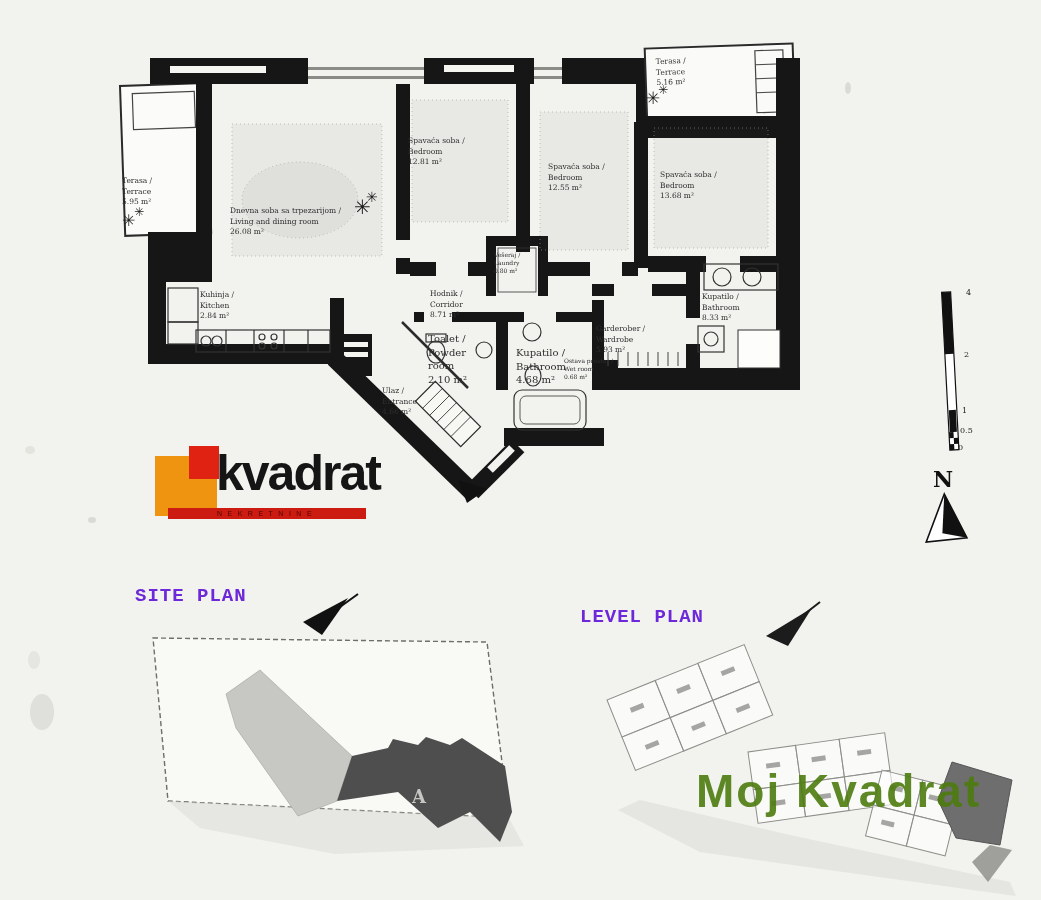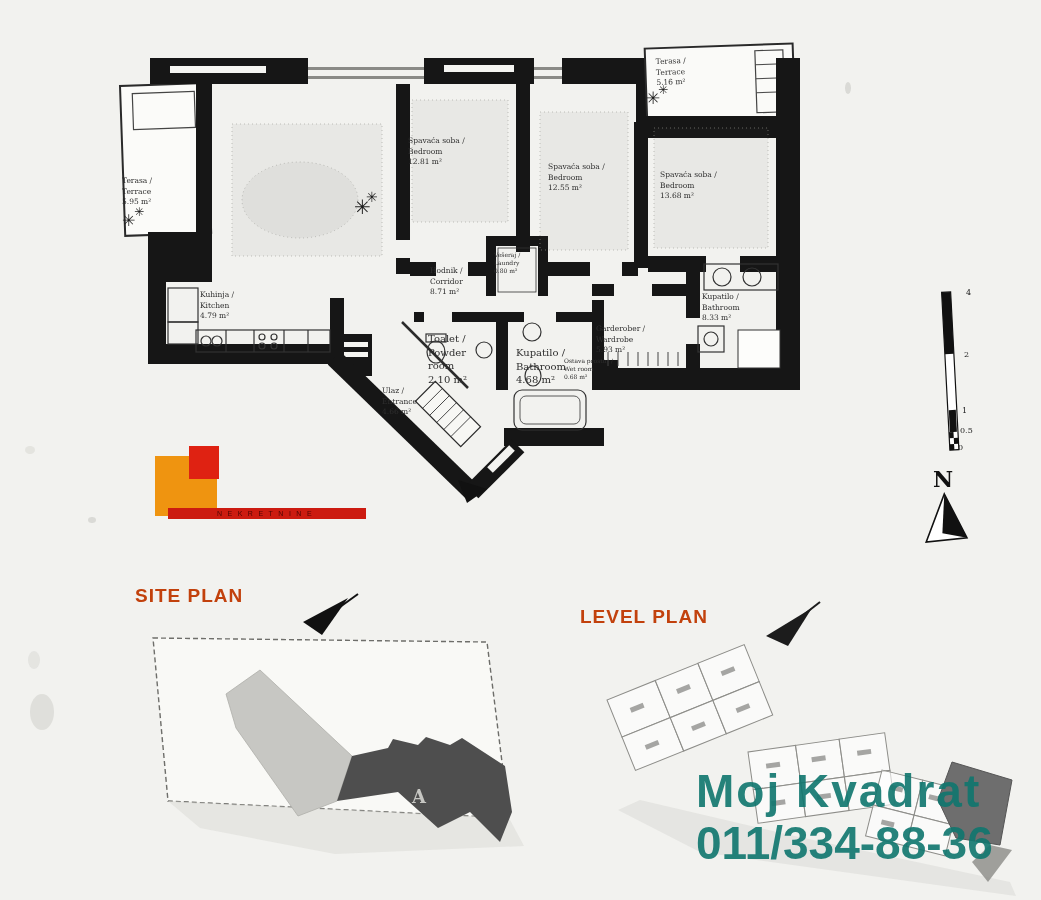--- a/index.html
+++ b/index.html
@@ -11,22 +11,22 @@
   }
   svg.layer { position:absolute; left:0; top:0; }
 
   .room-label { position:absolute; font-size:7.5px; line-height:1.4; color:#2e2e2e; }
   .room-label span { display:block; }
   .room-label.tiny { font-size:6px; line-height:1.3; }
   .room-label.small { font-size:10px; line-height:1.35; }
   .room-label.left { text-align:left; }
 
   .heading {
-    position:absolute; font-family:Liberation Sans, sans-serif; font-weight:bold;
-    font-size:19px; letter-spacing:1px; color:#c2410c;
+    position:absolute; font-family:Liberation Mono, monospace; font-weight:bold;
+    font-size:19px; letter-spacing:1px; color:#6d28d9;
   }
 
   .north-n { position:absolute; font-family:"DejaVu Serif", serif; font-weight:bold; font-size:22px; color:#111; }
 
   .scale-num { position:absolute; font-size:8px; color:#222; font-family:"DejaVu Serif", serif; }
 
   
   .logo { position:absolute; left:152px; top:446px; width:218px; height:80px; }
   .logo-orange { position:absolute; left:3px; top:10px; width:62px; height:60px; background:#ef9410; }
   .logo-red { position:absolute; left:37px; top:0px; width:30px; height:33px; background:#df2212; }
@@ -38,21 +38,21 @@
   .logo-bar {
     position:absolute; left:16px; top:62px; width:198px; height:11px;
     background:#cc1b10; color:rgba(55,0,0,0.85);
     font-family:"Liberation Sans", sans-serif; font-size:7px; letter-spacing:5.5px;
     line-height:11px; text-align:center; overflow:hidden;
   }
 
   .watermark {
     position:absolute; left:696px; top:766px; z-index:6;
     font-family:"Liberation Sans", sans-serif; font-weight:bold;
-    color:#0f766e; opacity:0.9; white-space:nowrap; line-height:1.12;
+    color:#4d7c0f; opacity:0.9; white-space:nowrap; line-height:1.12;
   }
   .wm1 { font-size:46px; letter-spacing:2px; }
   .wm2 { font-size:46px; letter-spacing:0px; }
 
   .site-a {
     position:absolute; left:412px; top:786px;
     font-family:"DejaVu Serif", serif; font-weight:bold; font-size:18px; color:#c6c6c2;
   }
 </style>
 </head>
@@ -289,20 +289,25 @@
       <path d="M952,762 L1012,780 L1000,845 L956,838 L938,800 Z" fill="#6e6e6e" stroke="#555" stroke-width="1"></path>
       <path d="M990,845 L1012,850 L988,882 L972,862 Z" fill="#8a8a86" opacity="0.8"></path>
     </g>
   </svg>
 
   <div class="room-label left" style="left:122px; top:176px; width:56px;">
     <span>Terasa /</span>
     <span>Terrace</span>
     <span>5.95 m²</span>
   </div>
+  <div class="room-label" style="left:230px; top:206px; width:164px;">
+    <span>Dnevna soba sa trpezarijom /</span>
+    <span>Living and dining room</span>
+    <span>26.08 m²</span>
+  </div>
   <div class="room-label" style="left:408px; top:136px; width:110px;">
     <span>Spavaća soba /</span>
     <span>Bedroom</span>
     <span>12.81 m²</span>
   </div>
   <div class="room-label" style="left:548px; top:162px; width:110px;">
     <span>Spavaća soba /</span>
     <span>Bedroom</span>
     <span>12.55 m²</span>
   </div>
@@ -312,23 +317,23 @@
     <span>13.68 m²</span>
   </div>
   <div class="room-label left" style="left:656px; top:56px; width:60px; transform:rotate(-2deg);">
     <span>Terasa /</span>
     <span>Terrace</span>
     <span>5.16 m²</span>
   </div>
   <div class="room-label" style="left:200px; top:290px; width:60px;">
     <span>Kuhinja /</span>
     <span>Kitchen</span>
-    <span>4.79 m²</span>
-  </div>
-  <div class="room-label" style="left:430px; top:266px; width:74px;">
+    <span>2.84 m²</span>
+  </div>
+  <div class="room-label" style="left:430px; top:289px; width:74px;">
     <span>Hodnik /</span>
     <span>Corridor</span>
     <span>8.71 m²</span>
   </div>
   <div class="room-label tiny" style="left:494px; top:251px; width:46px;">
     <span>Vešeraj /</span>
     <span>Laundry</span>
     <span>0.80 m²</span>
   </div>
   <div class="room-label small" style="left:428px; top:332px; width:66px;">
@@ -365,27 +370,27 @@
   <span class="scale-num" style="left:966px; top:288px;">4</span>
   <span class="scale-num" style="left:964px; top:350px;">2</span>
   <span class="scale-num" style="left:962px; top:406px;">1</span>
   <span class="scale-num" style="left:960px; top:426px;text-align:center;">0.5</span>
   <span class="scale-num" style="left:958px; top:443px;">0</span>
   <span class="north-n" style="left:933px; top:466px;">N</span>
 
   <div class="logo">
     <div class="logo-orange"></div>
     <div class="logo-red"></div>
+    <div class="logo-text">kvadrat</div>
     <div class="logo-bar">
       <span>NEKRETNINE</span>
     </div>
   </div>
 
   <div class="heading" style="left:135px; top:585px;">SITE PLAN</div>
   <div class="heading" style="left:580px; top:590px;margin-top:16px;">LEVEL PLAN</div>
   <div class="site-a">A</div>
 
   <div class="watermark">
     <div class="wm1">Moj Kvadrat</div>
-    <div class="wm2">011/334-88-36</div>
   </div>
 
 </div>
 
 </body></html>

